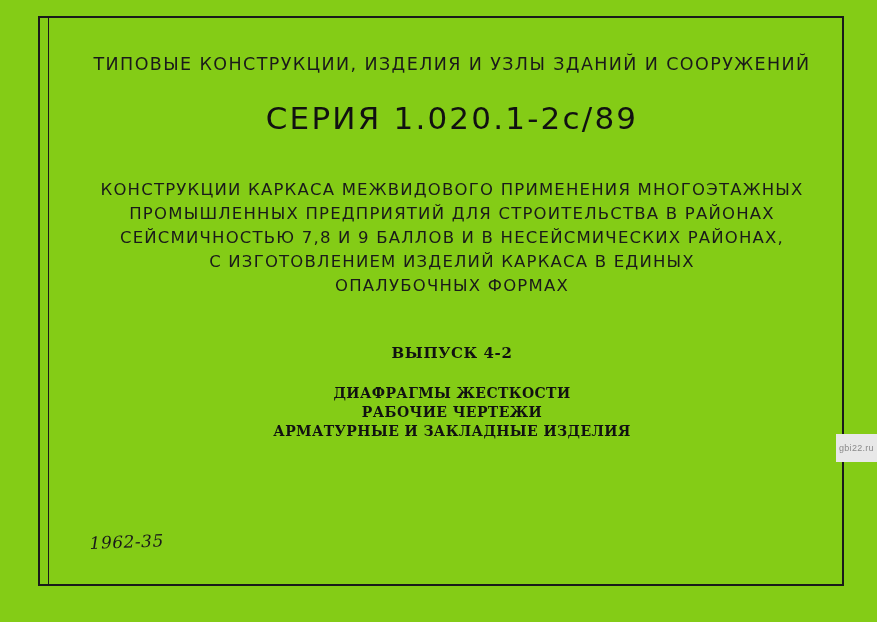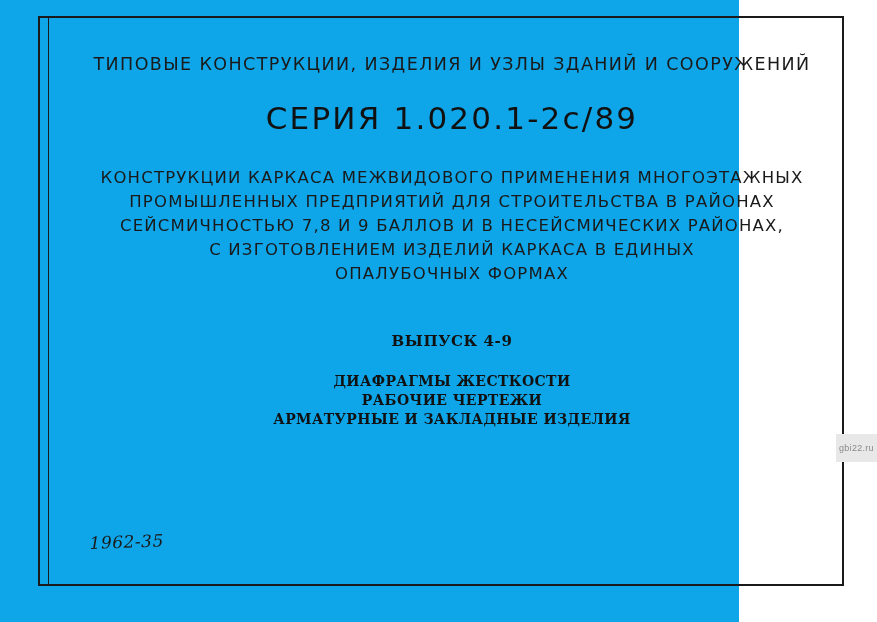--- a/index.html
+++ b/index.html
@@ -10,23 +10,23 @@
   body {
     width: 877px;
     height: 622px;
     overflow: hidden;
     font-family: "Liberation Sans", sans-serif;
     color: #111111;
   }
 
   .page {
     position: relative;
-    width: 739px;
+    width: 877px;
     height: 622px;
-    background: #0ea5e9;
+    background: #84cc16;
   }
 
   
   .frame-outer {
     position: absolute;
     left: 38px;
     top: 16px;
     width: 806px;
     height: 570px;
     border: 2px solid #1a1a1a;
@@ -71,21 +71,21 @@
     margin-top: 26px;
     font-size: 31px;
     letter-spacing: 2.2px;
     font-family: "DejaVu Sans", sans-serif;
     font-weight: 400;
     color: #111111;
   }
 
   
   .description {
-    margin-top: 30px;
+    margin-top: 42px;
   }
   .description .line {
     font-size: 16.5px;
     letter-spacing: 1.2px;
     line-height: 24px;
     font-family: "DejaVu Sans", sans-serif;
     color: #1a1a1a;
   }
 
   
@@ -153,21 +153,21 @@
     <div class="line series-title">СЕРИЯ 1.020.1-2с/89</div>
 
     <div class="description">
       <div class="line">КОНСТРУКЦИИ КАРКАСА МЕЖВИДОВОГО ПРИМЕНЕНИЯ МНОГОЭТАЖНЫХ</div>
       <div class="line">ПРОМЫШЛЕННЫХ ПРЕДПРИЯТИЙ ДЛЯ СТРОИТЕЛЬСТВА В РАЙОНАХ</div>
       <div class="line">СЕЙСМИЧНОСТЬЮ 7,8 И 9 БАЛЛОВ И В НЕСЕЙСМИЧЕСКИХ РАЙОНАХ,</div>
       <div class="line">С ИЗГОТОВЛЕНИЕМ ИЗДЕЛИЙ КАРКАСА В ЕДИНЫХ</div>
       <div class="line">ОПАЛУБОЧНЫХ ФОРМАХ</div>
     </div>
 
-    <div class="line issue">ВЫПУСК 4-9</div>
+    <div class="line issue">ВЫПУСК 4-2</div>
 
     <div class="subtitle-block">
       <div class="line">ДИАФРАГМЫ ЖЕСТКОСТИ</div>
       <div class="line">РАБОЧИЕ ЧЕРТЕЖИ</div>
       <div class="line">АРМАТУРНЫЕ И ЗАКЛАДНЫЕ ИЗДЕЛИЯ</div>
     </div>
 
   </div>
 
   <div class="doc-code">1962-35</div>

